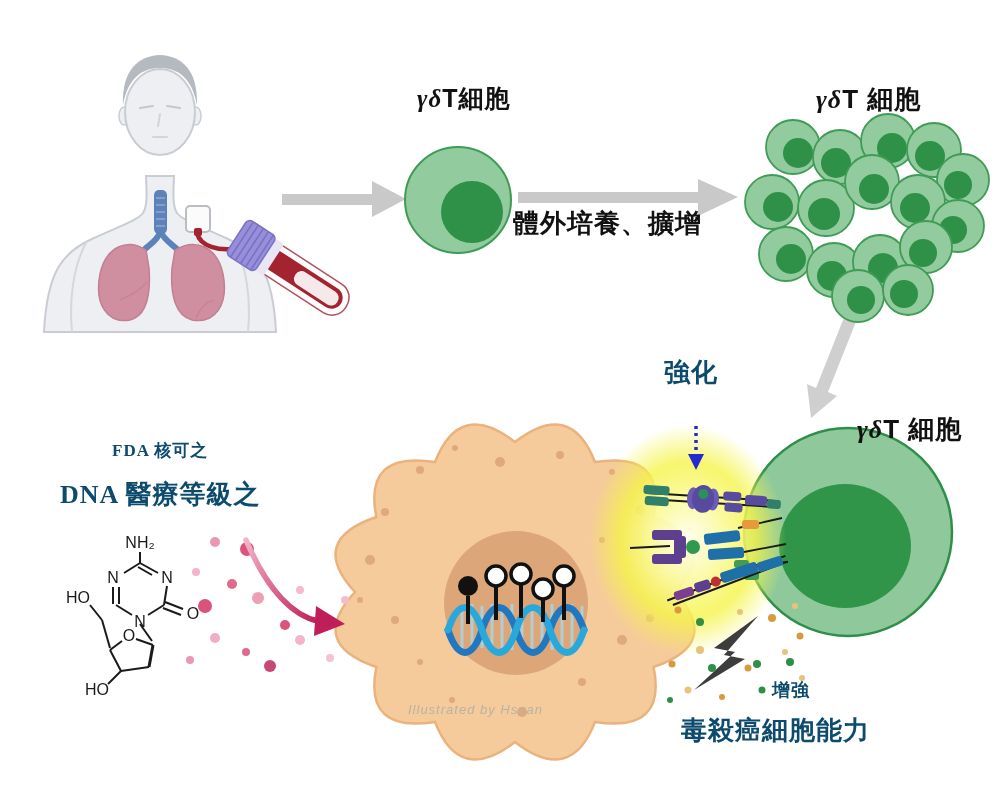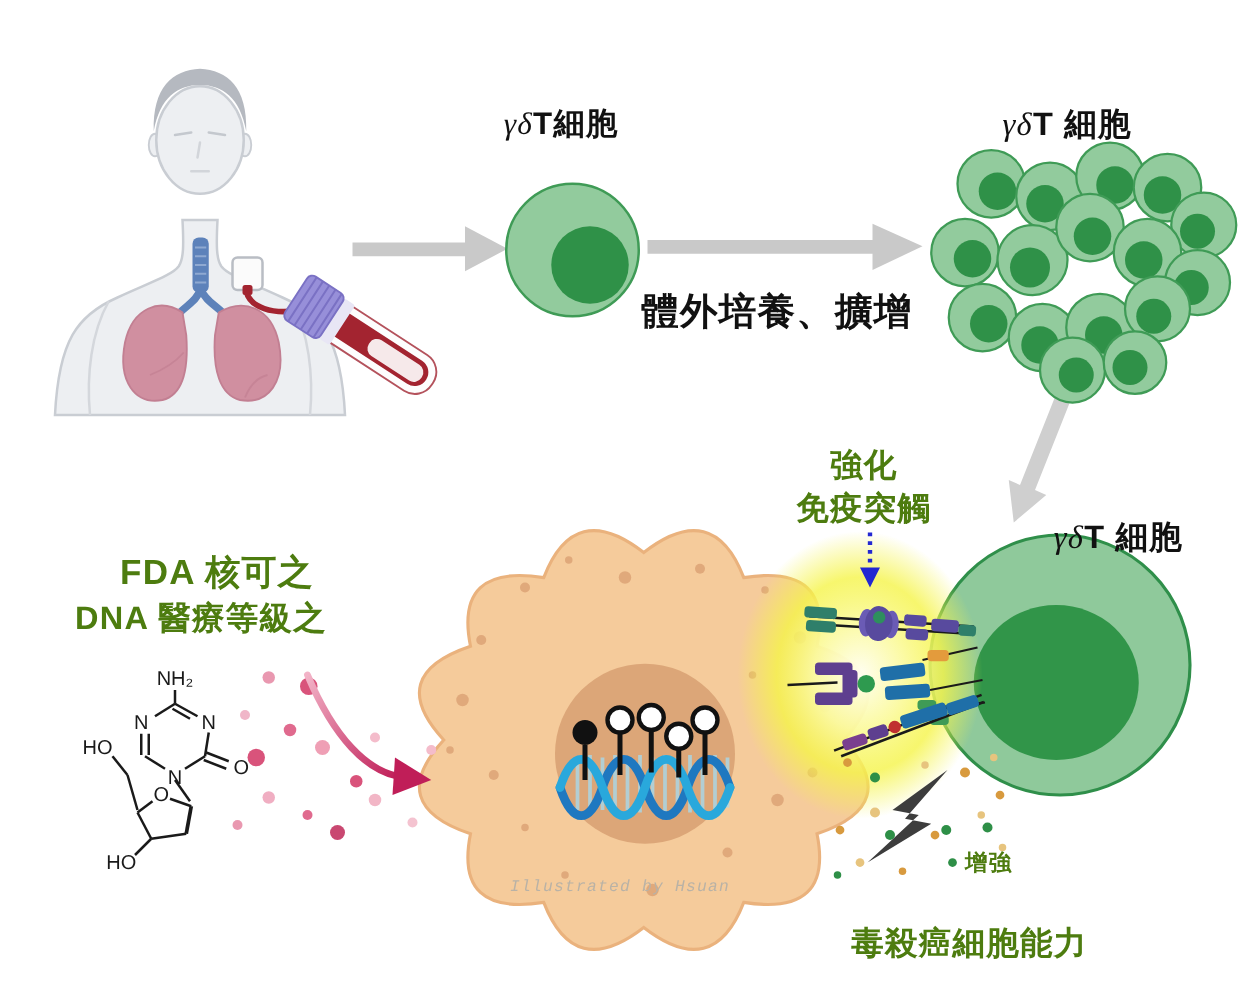--- a/index.html
+++ b/index.html
@@ -2,24 +2,24 @@
 <html><head>
 <meta charset="utf-8">
 <style>
   html,body{margin:0;padding:0;background:#fff;}
   .canvas{
     position:relative;width:1000px;height:800px;background:#ffffff;overflow:hidden;
     font-family:"Liberation Sans","DejaVu Sans",sans-serif;
   }
   .art{position:absolute;left:0;top:0;z-index:1;}
   .lbl{position:absolute;z-index:3;font-weight:700;color:#111;white-space:nowrap;letter-spacing:1px;}
-  .blue{color:#4d7c0f;}
-  .greek{font-family:"Liberation Serif","DejaVu Serif",serif;font-style:italic;font-weight:400;}
+  .blue{color:#0c4a6e;font-family:Liberation Serif, serif;}
+  .greek{font-family:"Liberation Serif","DejaVu Serif",serif;font-style:italic;font-weight:700;margin-left:14px;}
   .watermark{
-    position:absolute;z-index:3;font-family:Liberation Mono, monospace;
+    position:absolute;z-index:3;font-family:Liberation Sans, sans-serif;
     font-style:italic;color:#b9b2a6;font-size:13px;letter-spacing:1px;
   }
 </style>
 </head>
 <body>
 
 <div class="canvas">
 
 <svg class="art" width="1000" height="800" viewBox="0 0 1000 800">
   <defs>
@@ -342,31 +342,30 @@
   </g>
 
   <g>
     <line x1="696" y1="426" x2="696" y2="454" stroke="#2328d2" stroke-width="3.5" stroke-dasharray="3 4"></line>
     <polygon points="688,454 704,454 696,470" fill="#2328d2"></polygon>
   </g>
 </svg>
 
 <div class="lbl" style="left:403px;top:82px;font-size:25px;"><span class="greek">γδ</span><span>T細胞</span></div>
 
-<div class="lbl" style="left:513px;top:206px;font-size:30px;margin-top:23px;">體外培養、擴增</div>
+<div class="lbl" style="left:513px;top:206px;font-size:26px;">體外培養、擴增</div>
 
 <div class="lbl" style="left:802px;top:82px;font-size:26px;"><span class="greek">γδ</span><span>T 細胞</span></div>
 
 <div class="lbl" style="left:843px;top:412px;font-size:26px;"><span class="greek">γδ</span><span>T 細胞</span></div>
 
 
 <div class="lbl blue" style="left:664px;top:355px;font-size:26px;">強化</div>
-<div class="lbl blue" style="left:637px;top:389px;font-size:26px;">免疫突觸</div>
-
-<div class="lbl blue" style="left:96px;top:439px;font-size:28px;">FDA 核可之</div>
+
+<div class="lbl blue" style="left:112px;top:439px;font-size:17px;">FDA 核可之</div>
 <div class="lbl blue" style="left:60px;top:477px;font-size:26px;">DNA 醫療等級之</div>
 
 <div class="lbl blue" style="left:772px;top:678px;font-size:18px;">增強</div>
-<div class="lbl blue" style="left:681px;top:713px;font-size:26px;margin-top:24px;">毒殺癌細胞能力</div>
+<div class="lbl blue" style="left:681px;top:713px;font-size:26px;">毒殺癌細胞能力</div>
 
 <div class="watermark" style="left:408px;top:702px;">Illustrated by Hsuan</div>
 
 </div>
 
 </body></html>

